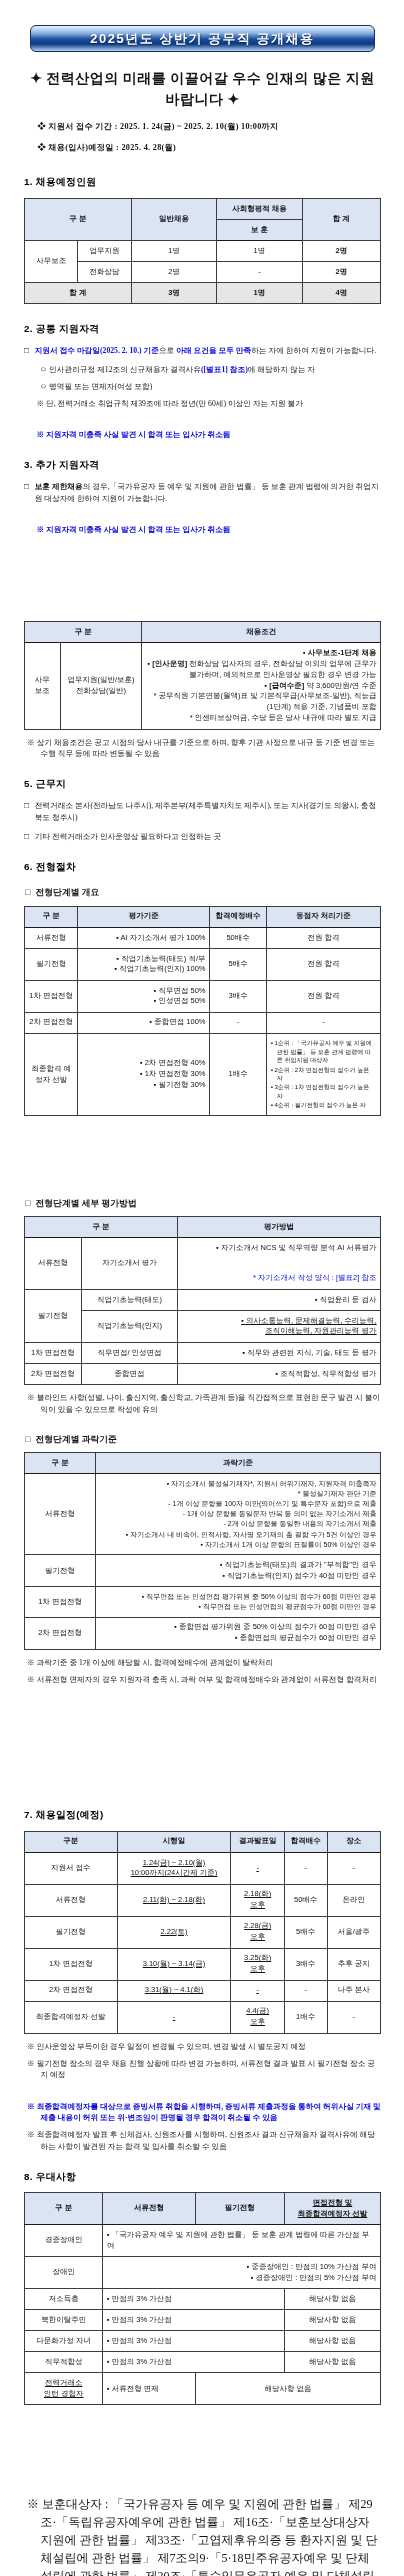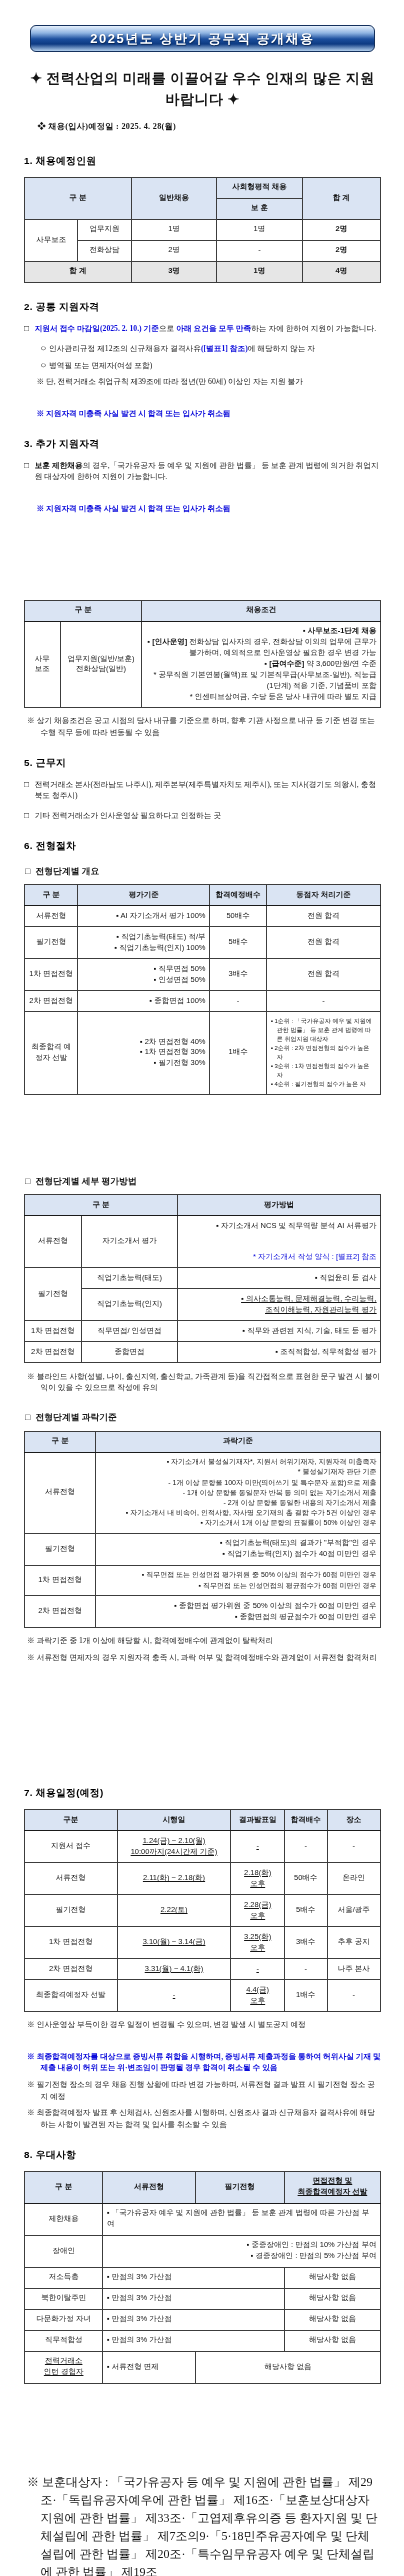--- a/index.html
+++ b/index.html
@@ -68,20 +68,21 @@
 </head>
 <body>
 
 <div class="page">
 
   <div class="banner">
     <span>2025년도 상반기 공무직 공개채용</span>
   </div>
 
   <div class="slogan">✦ 전력산업의 미래를 이끌어갈 우수 인재의 많은 지원 바랍니다 ✦</div>
+  <div class="keyline">❖ 지원서 접수 기간 : 2025. 1. 24(금) ~ 2025. 2. 10(월) 10:00까지</div>
   <div class="keyline">❖ 채용(입사)예정일 : 2025. 4. 28(월)</div>
 
   <div class="sec-h" style="margin-top:20.6px">1. 채용예정인원</div>
   <table>
     <colgroup>
         <col style="width:15%">
         <col style="width:15%">
         <col style="width:24%">
         <col style="width:24%">
         <col style="width:22%">
@@ -439,22 +440,22 @@
         <td>최종합격예정자 선발</td>
         <td class="preline">-</td>
         <td class="preline">4.4(금)
 오후</td>
         <td>1배수</td>
         <td>-</td>
       </tr>
     </tbody>
   </table>
   <div class="note">※ 인사운영상 부득이한 경우 일정이 변경될 수 있으며, 변경 발생 시 별도공지 예정</div>
+  <div class="note">※ 필기전형 장소의 경우 채용 진행 상황에 따라 변경 가능하며, 서류전형 결과 발표 시 필기전형 장소 공지 예정</div>
   <div class="note bluebold">※ 최종합격예정자를 대상으로 증빙서류 취합을 시행하며, 증빙서류 제출과정을 통하여 허위사실 기재 및 제출 내용이 허위 또는 위·변조임이 판명될 경우 합격이 취소될 수 있음</div>
-  <div class="note">※ 필기전형 장소의 경우 채용 진행 상황에 따라 변경 가능하며, 서류전형 결과 발표 시 필기전형 장소 공지 예정</div>
   <div class="note">※ 최종합격예정자 발표 후 신체검사, 신원조사를 시행하며, 신원조사 결과 신규채용자 결격사유에 해당하는 사항이 발견된 자는 합격 및 입사를 취소할 수 있음</div>
 
   <div class="sec-h">8. 우대사항</div>
   <table>
     <colgroup>
         <col style="width:22%">
         <col style="width:26%">
         <col style="width:25%">
         <col style="width:27%">
       </colgroup>
@@ -462,21 +463,21 @@
       <tr class="hd-last">
         <th>구 분</th>
         <th>서류전형</th>
         <th>필기전형</th>
         <th class="preline">면접전형 및
 최종합격예정자 선발</th>
       </tr>
     </thead>
     <tbody>
       <tr>
-        <td>제한채용</td>
+        <td>경증장애인</td>
         <td colspan="3" class="left">▪ 「국가유공자 예우 및 지원에 관한 법률」 등 보훈 관계 법령에 따른 가산점 부여</td>
       </tr>
       <tr>
         <td>장애인</td>
         <td colspan="3" class="left cell-lines">
           <div>▪ 중증장애인 : 만점의 10% 가산점 부여</div>
           <div>▪ 경증장애인 : 만점의 5% 가산점 부여</div>
         </td>
       </tr>
       <tr>

